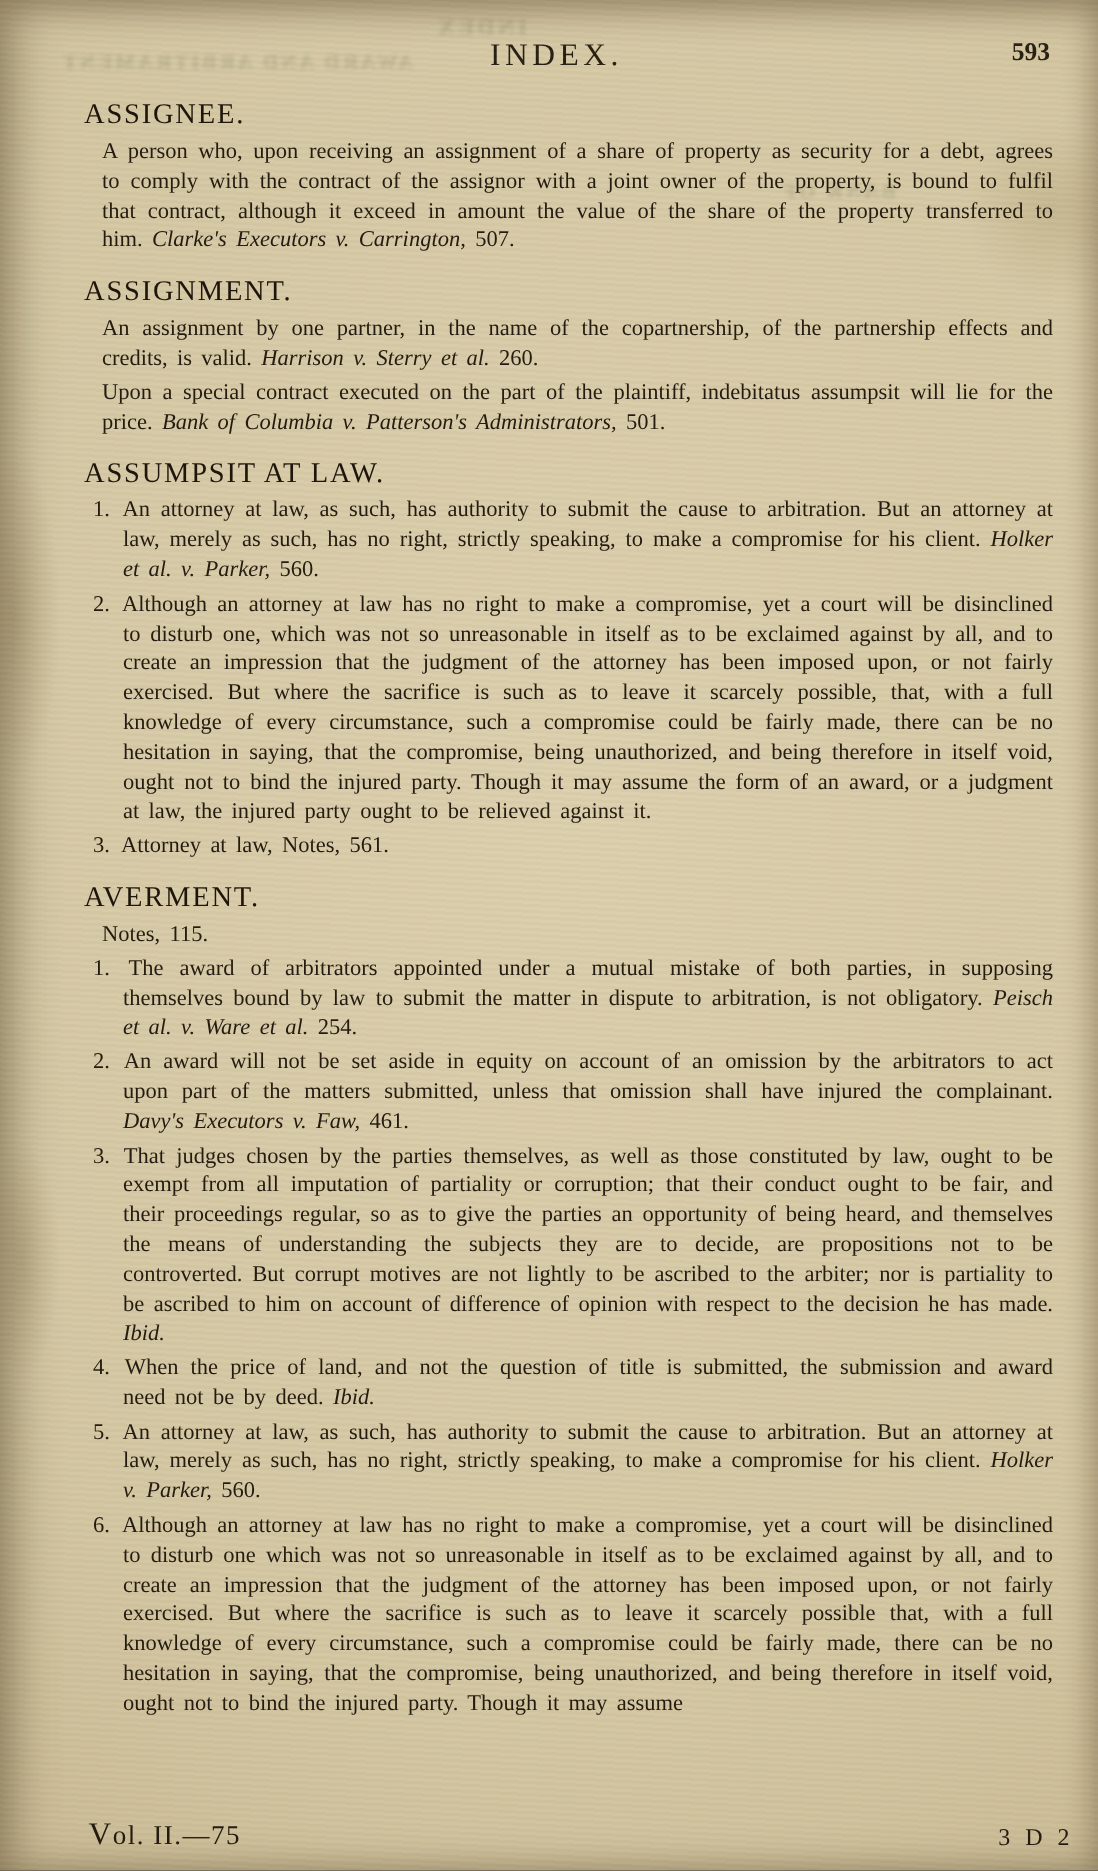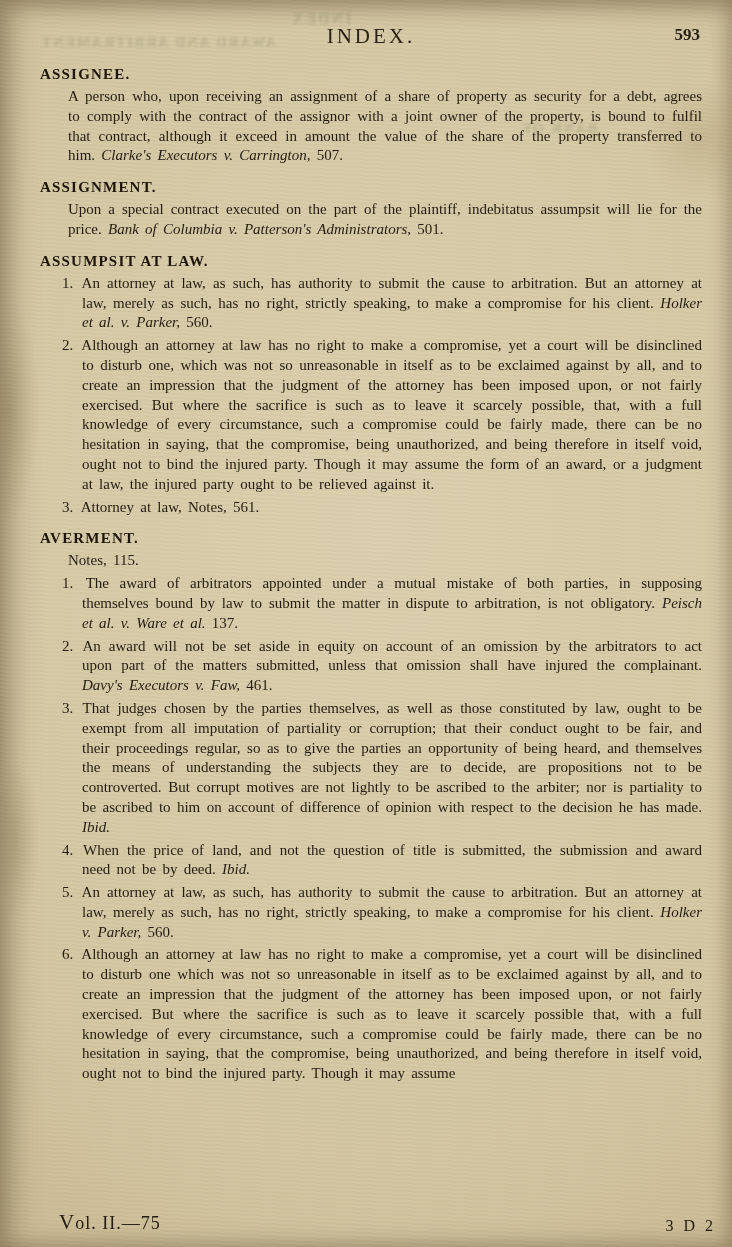--- a/index.html
+++ b/index.html
@@ -50,24 +50,24 @@
     position:absolute; left:0; right:0; text-align:center;
     font-size:21px; letter-spacing:3px; font-weight:normal; margin:0;
   }
   .page-header .pagenum {
     position:absolute; right:2px; top:1px; font-weight:bold; font-size:17px;
   }
 
   main { position:relative; z-index:1; }
 
   h2.term {
-    font-size:15px;
-    font-weight:bold;
+    font-size:19px;
+    font-weight:normal;
     letter-spacing:1.2px;
-    margin:13px 0 4px 0;
+    margin:13px 0 4px 16px;
     color:#1e160a;
   }
   section:first-of-type h2.term { margin-top:2px; }
 
   p.item {
     margin:1px 0 3px 0;
     font-size:15px;
     line-height:1.32;
     text-align:justify;
     word-spacing:2.5px;
@@ -117,20 +117,25 @@
       <h2 class="term">ASSIGNEE.</h2>
       <p class="item plain">
         <span class="txt">A person who, upon receiving an assignment of a share of property as security for a debt, agrees to comply with the contract of the assignor with a joint owner of the property, is bound to fulfil that contract, although it exceed in amount the value of the share of the property transferred to him.</span>
         <i class="cite">Clarke's Executors v. Carrington,</i>
         <span class="pg">507.</span>
       </p>
     </section>
 
     <section>
       <h2 class="term">ASSIGNMENT.</h2>
+      <p class="item plain">
+        <span class="txt">An assignment by one partner, in the name of the copartnership, of the partnership effects and credits, is valid.</span>
+        <i class="cite">Harrison v. Sterry et al.</i>
+        <span class="pg">260.</span>
+      </p>
     </section>
 
     <section>
       <p class="item plain">
         <span class="txt">Upon a special contract executed on the part of the plaintiff, indebitatus assumpsit will lie for the price.</span>
         <i class="cite">Bank of Columbia v. Patterson's Administrators,</i>
         <span class="pg">501.</span>
       </p>
     </section>
 
@@ -163,21 +168,21 @@
         <i class="cite"></i>
         <span class="pg"></span>
       </p>
     </section>
 
     <section>
       <p class="item numbered">
         <span class="num">1.</span>
         <span class="txt">The award of arbitrators appointed under a mutual mistake of both parties, in supposing themselves bound by law to submit the matter in dispute to arbitration, is not obligatory.</span>
         <i class="cite">Peisch et al. v. Ware et al.</i>
-        <span class="pg">137.</span>
+        <span class="pg">254.</span>
       </p>
       <p class="item numbered">
         <span class="num">2.</span>
         <span class="txt">An award will not be set aside in equity on account of an omission by the arbitrators to act upon part of the matters submitted, unless that omission shall have injured the complainant.</span>
         <i class="cite">Davy's Executors v. Faw,</i>
         <span class="pg">461.</span>
       </p>
       <p class="item numbered">
         <span class="num">3.</span>
         <span class="txt">That judges chosen by the parties themselves, as well as those constituted by law, ought to be exempt from all imputation of partiality or corruption; that their conduct ought to be fair, and their proceedings regular, so as to give the parties an opportunity of being heard, and themselves the means of understanding the subjects they are to decide, are propositions not to be controverted.  But corrupt motives are not lightly to be ascribed to the arbiter; nor is partiality to be ascribed to him on account of difference of opinion with respect to the decision he has made.</span>

